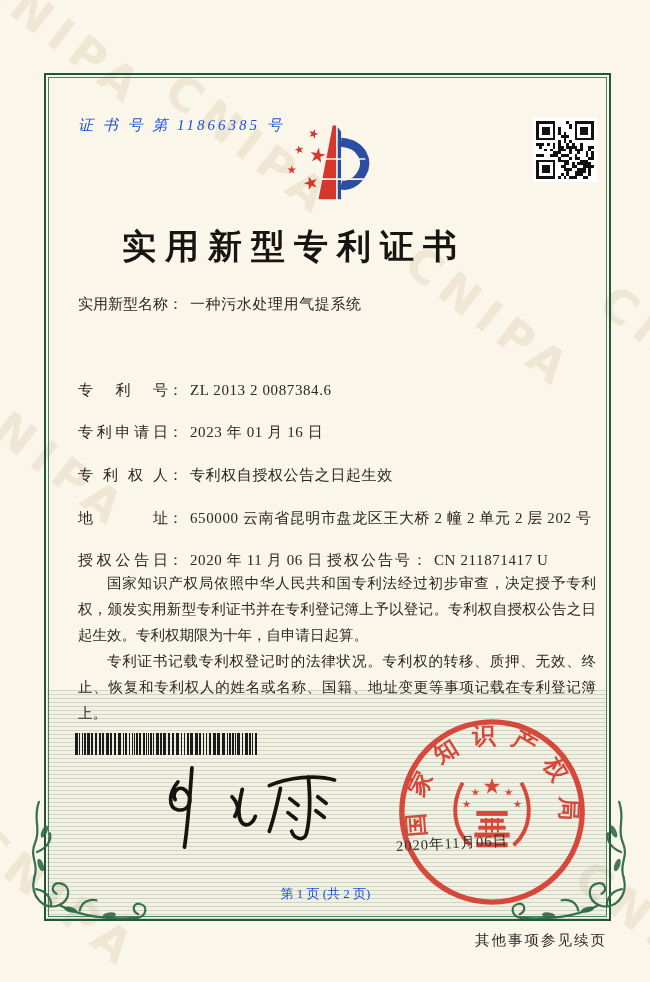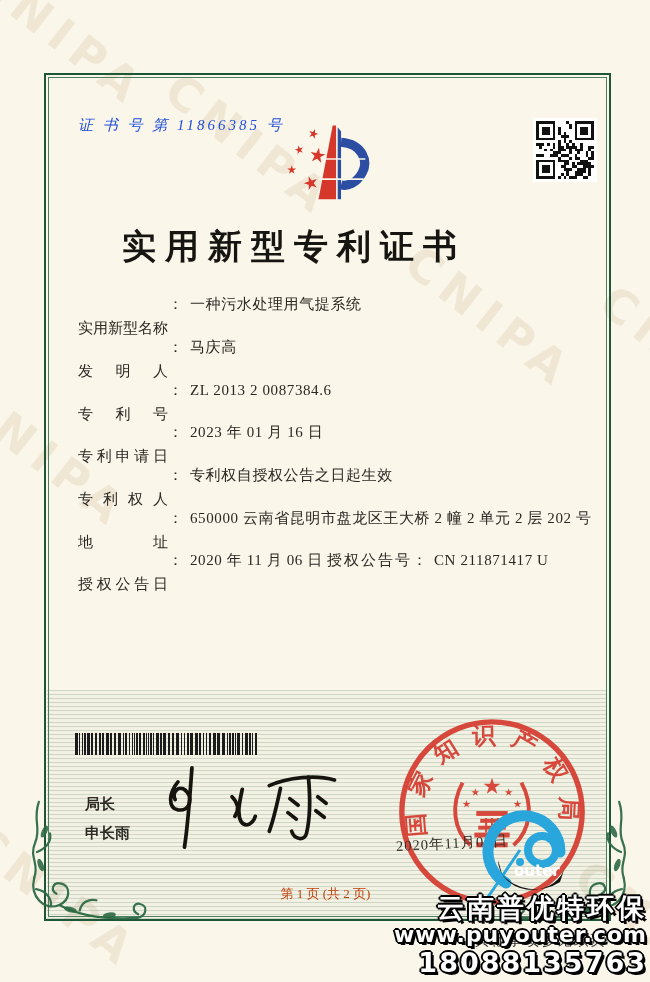--- a/index.html
+++ b/index.html
@@ -34,39 +34,39 @@
       rgba(188,210,190,0.14);
   }
   .cert-no{position:absolute;left:78px;top:116px;font-size:15px;letter-spacing:3px;color:#1d4ed8;font-style:italic;}
   .logo{position:absolute;left:280px;top:118px;width:92px;height:92px;}
   .qr{position:absolute;left:533px;top:118px;width:64px;height:64px;background:#fff;padding:3px;box-sizing:border-box;}
   .title{
     position:absolute;left:44px;top:224px;width:500px;text-align:center;
     font-size:34px;font-weight:bold;letter-spacing:9px;color:#171511;
   }
   .row{position:absolute;left:78px;width:520px;font-size:15px;color:#2b2723;white-space:nowrap;}
-  .flabel{display:inline-block;width:90px;text-align:justify;text-align-last:justify;vertical-align:top;margin-top:24px;}
+  .flabel{display:inline-block;width:90px;text-align:justify;text-align-last:justify;vertical-align:top;}
   .colon{display:inline-block;margin-right:7px;}
   .fvalue{letter-spacing:0.6px;}
   .pair2{position:absolute;left:249px;top:0;white-space:nowrap;}
   .pair2 .flabel2{letter-spacing:2px;}
   .body-text{
     position:absolute;left:78px;width:518px;font-size:14.5px;line-height:26px;
     text-align:justify;color:#2b2723;
   }
   .body-text p{margin:0;text-indent:2em;}
   .barcode{position:absolute;left:75px;top:733px;width:186px;height:22px;}
   .signer{position:absolute;left:85px;top:790px;font-size:15px;font-weight:600;color:#2f2b26;line-height:29px;}
   .signature{position:absolute;left:150px;top:760px;width:205px;height:95px;}
   .seal{position:absolute;left:394px;top:714px;width:196px;height:196px;opacity:0.9;}
   .seal-date{
     position:absolute;left:396px;top:834px;font-size:14.5px;letter-spacing:1px;
     color:#34302a;transform:rotate(-3deg);white-space:nowrap;
   }
-  .page-info{position:absolute;left:44px;top:885px;width:563px;text-align:center;font-size:13px;color:#c2410c;}
+  .page-info{position:absolute;left:44px;top:885px;width:563px;text-align:center;font-size:13px;color:#1d4ed8;}
   .footer-note{position:absolute;left:44px;top:931px;width:563px;text-align:right;font-size:14.5px;color:#2f2b26;letter-spacing:2px;}
   .flourish{position:absolute;width:138px;height:130px;}
   .flourish.bl{left:20px;top:800px;}
   .flourish.br{left:500px;top:800px;transform:scaleX(-1);}
   
   .promo{position:absolute;right:0;bottom:0;width:260px;height:180px;pointer-events:none;}
   .promo-logo{position:absolute;right:70px;top:-4px;width:112px;height:108px;}
   .promo-line{
     position:absolute;right:3px;text-align:right;white-space:nowrap;
     font-family:"DejaVu Sans",sans-serif;font-weight:bold;color:#ffffff;
@@ -280,42 +280,43 @@
         <rect x="51" y="60" width="3" height="3" fill="#111"></rect>
         <rect x="54" y="60" width="3" height="3" fill="#111"></rect>
       </svg>
   </div>
 
   <div class="title">实用新型专利证书</div>
 
   <div class="row" style="top:295px;">
     <span class="flabel">实用新型名称</span><span class="colon">：</span><span class="fvalue">一种污水处理用气提系统</span>
   </div>
-  <div class="row" style="top:338px;">
-    <span class="flabel">发明人</span><span class="colon">：</span><span class="fvalue">马庆高</span>
-  </div>
   <div class="row" style="top:381px;">
     <span class="flabel">专利号</span><span class="colon">：</span><span class="fvalue">ZL 2013 2 0087384.6</span>
   </div>
   <div class="row" style="top:423px;">
     <span class="flabel">专利申请日</span><span class="colon">：</span><span class="fvalue">2023 年 01 月 16 日</span>
   </div>
   <div class="row" style="top:466px;">
     <span class="flabel">专利权人</span><span class="colon">：</span><span class="fvalue">专利权自授权公告之日起生效</span>
   </div>
   <div class="row" style="top:509px;">
     <span class="flabel">地址</span><span class="colon">：</span><span class="fvalue">650000 云南省昆明市盘龙区王大桥 2 幢 2 单元 2 层 202 号</span>
   </div>
   <div class="row" style="top:551px;">
     <span class="flabel">授权公告日</span><span class="colon">：</span><span class="fvalue">2020 年 11 月 06 日</span>
     <span class="pair2">
       <span class="flabel2">授权公告号</span><span class="colon">：</span><span class="fvalue">CN 211871417 U</span>
     </span>
   </div>
 
+  <div class="body-text" style="top:570px;">
+    <p>国家知识产权局依照中华人民共和国专利法经过初步审查，决定授予专利权，颁发实用新型专利证书并在专利登记簿上予以登记。专利权自授权公告之日起生效。专利权期限为十年，自申请日起算。</p>
+    <p>专利证书记载专利权登记时的法律状况。专利权的转移、质押、无效、终止、恢复和专利权人的姓名或名称、国籍、地址变更等事项记载在专利登记簿上。</p>
+  </div>
 
   <div class="barcode">
     <svg width="186" height="22" viewBox="0 0 186 22" shape-rendering="crispEdges">
         <rect x="0" y="0" width="3" height="22" fill="#1b1b1b"></rect>
         <rect x="4" y="0" width="1" height="22" fill="#1b1b1b"></rect>
         <rect x="7" y="0" width="1" height="22" fill="#1b1b1b"></rect>
         <rect x="9" y="0" width="2" height="22" fill="#1b1b1b"></rect>
         <rect x="12" y="0" width="3" height="22" fill="#1b1b1b"></rect>
         <rect x="16" y="0" width="2" height="22" fill="#1b1b1b"></rect>
         <rect x="20" y="0" width="2" height="22" fill="#1b1b1b"></rect>
@@ -361,24 +362,20 @@
         <rect x="160" y="0" width="1" height="22" fill="#1b1b1b"></rect>
         <rect x="162" y="0" width="3" height="22" fill="#1b1b1b"></rect>
         <rect x="167" y="0" width="1" height="22" fill="#1b1b1b"></rect>
         <rect x="170" y="0" width="3" height="22" fill="#1b1b1b"></rect>
         <rect x="174" y="0" width="2" height="22" fill="#1b1b1b"></rect>
         <rect x="177" y="0" width="1" height="22" fill="#1b1b1b"></rect>
         <rect x="180" y="0" width="2" height="22" fill="#1b1b1b"></rect>
       </svg>
   </div>
 
-  <div class="signer">
-    <div>局长</div>
-    <div>申长雨</div>
-  </div>
 
   <svg class="signature" viewBox="0 0 220 95">
     <g stroke="#17140f" stroke-width="4" fill="none" stroke-linecap="round" stroke-linejoin="round">
       <path d="M30,20 C20,32 19,48 30,50 C43,52 47,37 38,29 C31,23 23,31 27,39"></path>
       <path d="M45,5 C43,32 41,64 37,90"></path>
       <path d="M88,36 C94,42 96,50 91,57"></path>
       <path d="M99,28 C96,42 93,55 98,63 C103,70 111,64 113,57"></path>
       <path d="M128,24 C148,15 178,12 198,18"></path>
       <path d="M140,27 C136,45 133,60 128,73"></path>
       <path d="M170,15 C172,36 172,58 168,75 C166,84 155,82 152,73"></path>
@@ -413,27 +410,14 @@
       <path d="M70,70 C58,92 60,118 78,134"></path>
       <path d="M130,70 C142,92 140,118 122,134"></path>
       <path d="M94,106 l0,15 M100,106 l0,15 M106,106 l0,15" stroke-width="2"></path>
     </g>
   </svg>
   <div class="seal-date">2020年11月06日</div>
 
   <div class="page-info">第 1 页 (共 2 页)</div>
   <div class="footer-note">其他事项参见续页</div>
 
-  <div class="promo">
-    <svg class="promo-logo" viewBox="0 0 112 108">
-      <path d="M18,102 L52,52" stroke="#29a7dc" stroke-width="3" fill="none"></path>
-      <path d="M92,54 A36,36 0 1 0 38,85" stroke="#29a7dc" stroke-width="11" fill="none" stroke-linecap="round"></path>
-      <circle cx="74" cy="52" r="14" stroke="#29a7dc" stroke-width="8" fill="none"></circle>
-      <path d="M30,62 A34,30 0 0 0 96,72 L92,84 A40,34 0 0 1 34,76 Z" fill="#111"></path>
-      <text x="46" y="78" font-family="'DejaVu Sans',sans-serif" font-size="15" font-weight="bold" fill="#ffffff">outer</text>
-      <circle cx="52" cy="64" r="4" fill="#29a7dc"></circle>
-    </svg>
-    <div class="promo-line promo-company">云南普优特环保</div>
-    <div class="promo-line promo-web">www.puyouter.com</div>
-    <div class="promo-line promo-phone">18088135763</div>
-  </div>
 
 </div>
 
 </body></html>

